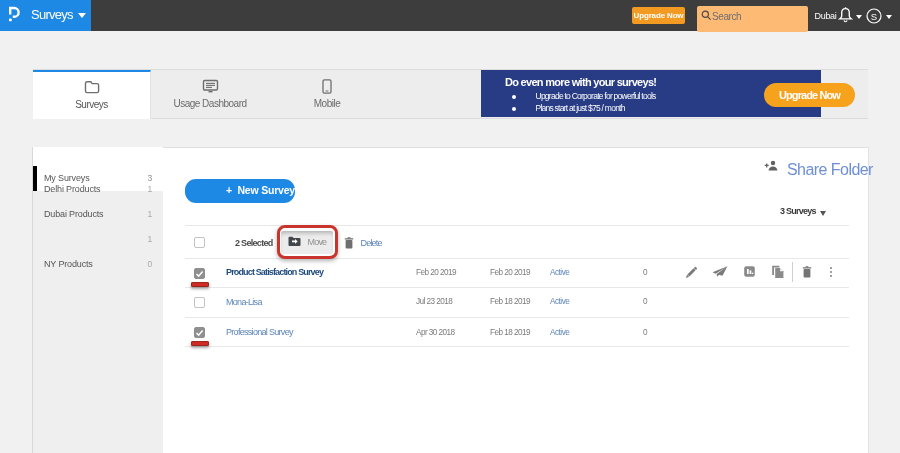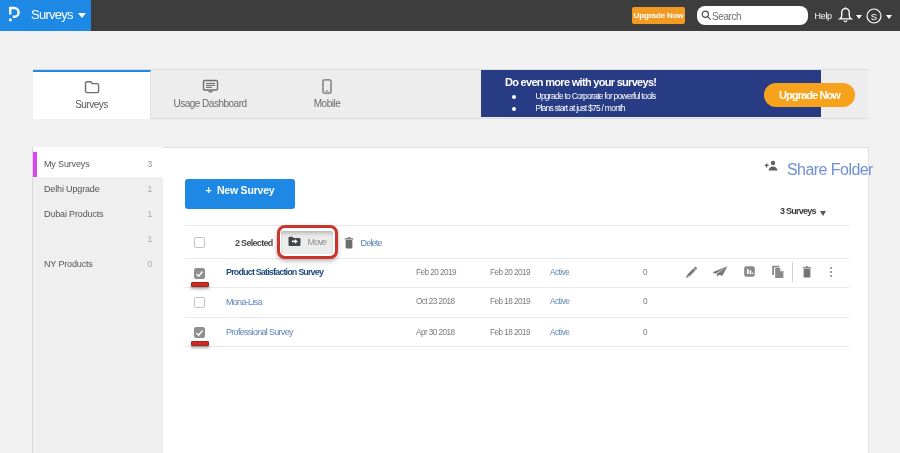--- a/index.html
+++ b/index.html
@@ -9,21 +9,21 @@
 
   
   #topbar { position:absolute; left:0; top:0; width:900px; height:31px; background:#3d3d3d; }
   #logoarea { position:absolute; left:0; top:0; width:91px; height:31px; background:#1e88e5; }
   #brandtxt { position:absolute; left:31px; top:6.5px; color:#fff; font-size:13px; letter-spacing:-0.75px; }
   .caret { display:inline-block; width:0; height:0; border-left:4px solid transparent;
     border-right:4px solid transparent; border-top:5px solid #fff; }
   #brandcaret { position:absolute; left:78px; top:13px; }
   #upbtn1 { position:absolute; left:632px; top:7px; width:53px; height:17px; background:#f29a21;
     border-radius:2px; color:#fff; font-size:8px; font-weight:bold; text-align:center; line-height:17px; letter-spacing:-0.15px;}
-  #searchbox { position:absolute; left:697px; top:6px; width:111px; height:19px; background:#ffffff; border-radius:8px; }
+  #searchbox { position:absolute; left:697px; top:6px; width:111px; height:26px; background:#fdba74; border-radius:2px; }
   #searchtxt { position:absolute; left:15px; top:4.5px; color:#6e6e6e; font-size:10px; letter-spacing:-0.4px; }
   #helptxt { position:absolute; left:814.5px; top:10.5px; color:#fff; font-size:9px; letter-spacing:-0.3px; }
   #bellcaret { position:absolute; left:855.5px; top:14.5px; border-top-color:#fff; border-left-width:3px; border-right-width:3px; border-top-width:4px; }
   #avcaret { position:absolute; left:885.5px; top:14.5px; border-top-color:#fff; border-left-width:3px; border-right-width:3px; border-top-width:4px; }
 
   
   #strip { position:absolute; left:33px; top:69px; width:835px; height:50px; background:#ededed;
     border-top:1px solid #dcdcdc; border-bottom:1px solid #dcdcdc; }
   .tab { position:absolute; top:0; height:49px; text-align:center; font-size:10px; color:#6b6b6b; letter-spacing:-0.5px; }
   #tab1 { left:0; width:118px; background:#fff; border-top:2px solid #1e88e5; border-right:1px solid #e2e2e2; }
@@ -41,31 +41,31 @@
   #pill { position:absolute; left:283px; top:13px; width:91px; height:24px; border-radius:12px; background:#f6a21d;
     color:#fff; font-size:11px; font-weight:bold; text-align:center; line-height:24px; letter-spacing:-0.9px; }
 
   
   #panel { position:absolute; left:32px; top:147px; width:837px; height:306px; background:#fff;
     border-top:1px solid #e0e0e0; border-left:1px solid #d8d8d8; border-right:1px solid #e3e3e3; }
   #sidebar { position:absolute; left:0; top:0; width:130px; height:306px; background:#efefef; }
   .sitem { position:absolute; left:0; width:130px; height:25px; font-size:9px; color:#555; line-height:25px; letter-spacing:-0.15px; }
   .sitem .nm { position:absolute; left:11px; }
   .sitem .ct { position:absolute; right:11px; color:#a9a9a9; font-size:8.5px; }
-  #si0 { background:#fff; border-left:4px solid #d946ef; }
+  #si0 { background:#fff; border-left:4px solid #000000;margin-top:14px; }
   #si0 .nm { left:7px; }
   #si0 .ct { color:#8f8f8f; }
 
   
   #sharefolder { position:absolute; left:764px; top:160px; }
   #sharetxt { position:absolute; left:787px; top:160.5px; color:#6e8fd6; font-size:16px; letter-spacing:-0.55px; }
 
   
-  #newsurvey { position:absolute; left:185px; top:179px; width:110px; height:30px; background:#1e88e5;
-    border-radius:3px; color:#fff; font-size:10.5px; font-weight:bold; text-align:center; line-height:22px; letter-spacing:-0.2px; }
+  #newsurvey { position:absolute; left:185px; top:179px; width:110px; height:24px; background:#1e88e5;
+    border-radius:11px; color:#fff; font-size:10.5px; font-weight:bold; text-align:right; line-height:22px; letter-spacing:-0.2px; }
 
   
   #threesurveys { position:absolute; left:780px; top:206px; font-size:9px; color:#3a3a3a; font-weight:bold; letter-spacing:-0.75px; }
   #tscaret { position:absolute; left:819.5px; top:210.5px; border-top-color:#555; border-left-width:3.5px; border-right-width:3.5px; }
   .hline { position:absolute; left:185px; width:664px; height:1px; background:#e8e8e8; }
 
   .cb { position:absolute; left:194px; width:11px; height:11px; border:1px solid #c3c3c3; border-radius:2px; background:#fff; }
   .cb.checked { background:#8f8f8f; border-color:#8f8f8f; }
   .cb.checked svg { display:block; margin:1px auto 0; }
 
@@ -104,21 +104,21 @@
     <div id="brandcaret" class="caret"></div>
   </div>
   <div id="upbtn1">Upgrade Now</div>
   <div id="searchbox">
     <svg class="abs" style="left:4px;top:4px" width="11" height="11" viewBox="0 0 11 11">
       <circle cx="4.3" cy="4.3" r="3.1" fill="none" stroke="#4a4a4a" stroke-width="1.2"></circle>
       <line x1="6.8" y1="6.8" x2="9.6" y2="9.6" stroke="#4a4a4a" stroke-width="1.2"></line>
     </svg>
     <div id="searchtxt">Search</div>
   </div>
-  <div id="helptxt">Help</div>
+  <div id="helptxt">Dubai</div>
   <svg class="abs" style="left:838px;top:6px" width="15" height="17" viewBox="0 0 15 17">
     <path d="M7.5 2.6 c-2.5 0 -3.8 1.9 -3.8 4.1 v3.4 c0 1.2 -0.8 2 -1.8 2.7 h11.2 c-1 -0.7 -1.8 -1.5 -1.8 -2.7 v-3.4 c0 -2.2 -1.3 -4.1 -3.8 -4.1 z" fill="none" stroke="#fff" stroke-width="1.35"></path>
     <path d="M6.1 14.3 a1.4 1.4 0 0 0 2.8 0" fill="none" stroke="#fff" stroke-width="1.1"></path>
     <line x1="7.5" y1="1.3" x2="7.5" y2="2.6" stroke="#fff" stroke-width="1.4"></line>
   </svg>
   <div id="bellcaret" class="caret"></div>
   <svg class="abs" style="left:866px;top:8px" width="16" height="16" viewBox="0 0 16 16">
     <circle cx="8" cy="8" r="7" fill="none" stroke="#fff" stroke-width="1.2"></circle>
     <text x="8" y="11.5" text-anchor="middle" fill="#fff" font-size="9.5" font-family="Liberation Sans">S</text>
   </svg>
@@ -167,21 +167,21 @@
 </div>
 
 <div id="panel"></div>
 <div id="sidebar" class="abs" style="left:33px;top:147px;width:130px;height:306px;background:#fff">
   <div class="abs" style="left:0;top:30px;width:130px;height:276px;background:#efefef"></div>
   <div class="sitem" id="si0" style="top:5px">
       <span class="nm">My Surveys</span>
       <span class="ct">3</span>
     </div>
   <div class="sitem" style="top:30px">
-      <span class="nm">Delhi Upgrade</span>
+      <span class="nm">Delhi Products</span>
       <span class="ct">1</span>
     </div>
   <div class="sitem" style="top:55px">
       <span class="nm">Dubai Products</span>
       <span class="ct">1</span>
     </div>
   <div class="sitem" style="top:80px">
       <span class="ct">1</span>
     </div>
   <div class="sitem" style="top:105px">
@@ -266,21 +266,21 @@
   <rect x="3.5" y="0.3" width="3" height="1.3" rx="0.4" fill="#757575"></rect>
 </svg>
 <svg class="icn" style="left:829px;top:266px" width="4" height="12" viewBox="0 0 4 12">
   <circle cx="2" cy="2" r="1.1" fill="#8a8a8a"></circle>
   <circle cx="2" cy="6" r="1.1" fill="#8a8a8a"></circle>
   <circle cx="2" cy="10" r="1.1" fill="#8a8a8a"></circle>
 </svg>
 
 <div class="cb" style="top:297px"></div>
 <div class="rowtitle" style="top:297px">Mona-Lisa</div>
-<div class="dcell" style="left:416px;top:297px">Oct 23 2018</div>
+<div class="dcell" style="left:416px;top:297px">Jul 23 2018</div>
 <div class="dcell" style="left:490px;top:297px">Feb 18 2019</div>
 <div class="acell" style="left:550px;top:297px">Active</div>
 <div class="dcell" style="left:643px;top:297px">0</div>
 
 <div class="cb checked" style="top:327px">
   <svg width="9" height="8" viewBox="0 0 9 8">
       <path d="M1.5 4 L3.6 6.2 L7.6 1.6" fill="none" stroke="#fff" stroke-width="1.5"></path>
     </svg>
 </div>
 <div class="redline" style="top:341px"></div>

